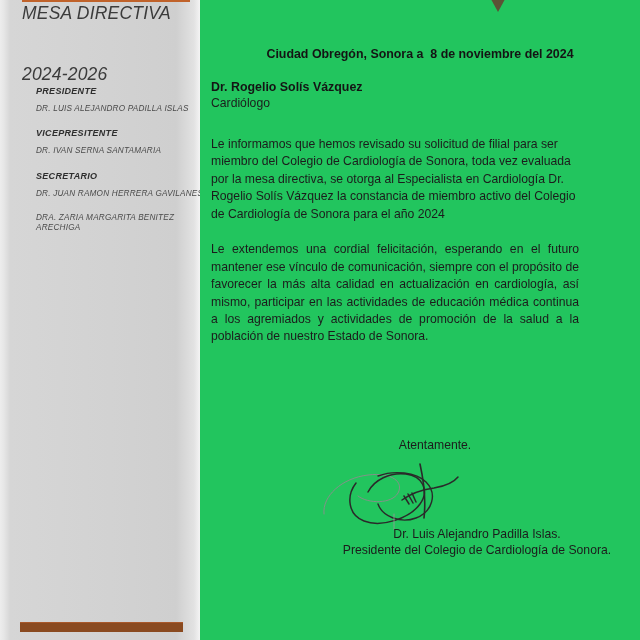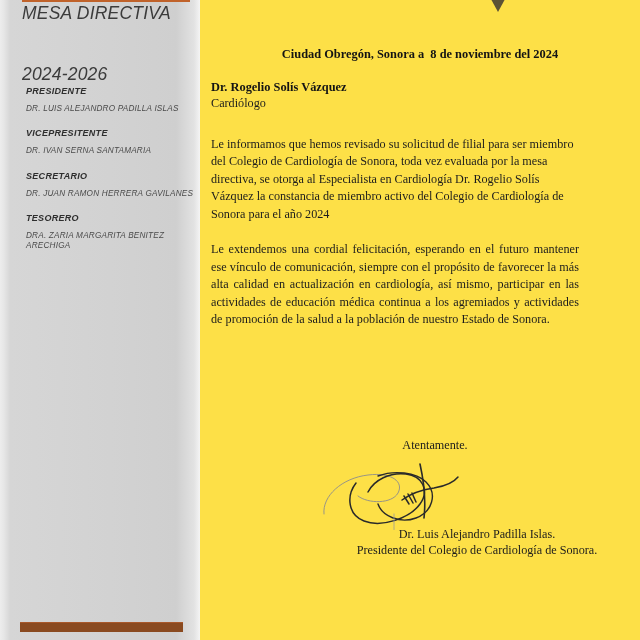--- a/index.html
+++ b/index.html
@@ -62,21 +62,21 @@
     font-size: 17.5px;
     color: #3b3b3b;
     letter-spacing: 0.2px;
     white-space: nowrap;
   }
   #side-title-line1 { top: 3px; }
   #side-title-line2 { top: 32px; margin-top: 32px; }
 
   #officers {
     position: absolute;
-    left: 26px;
+    left: 36px;
     top: 86px;
     width: 172px;
   }
   .officer-role {
     font-style: italic;
     font-weight: bold;
     font-size: 9px;
     color: #2e2e2e;
     letter-spacing: 0.3px;
     margin: 0 0 5px 0;
@@ -91,22 +91,21 @@
   }
   .officer-block:last-child .officer-name { margin-bottom: 0; }
 
   
   #letter {
     position: absolute;
     left: 200px;
     top: 0;
     width: 440px;
     height: 640px;
-    background: #fde047;
-    font-family: Liberation Serif, serif;
+    background: #22c55e;
   }
 
   #logo-tip {
     position: absolute;
     left: 286px;
     top: -10px;
     width: 0;
     height: 0;
     border-left: 12px solid transparent;
     border-right: 12px solid transparent;
@@ -218,21 +217,20 @@
         <div class="officer-role">VICEPRESITENTE</div>
         <div class="officer-name">DR. IVAN SERNA SANTAMARIA</div>
       </div>
 
       <div class="officer-block">
         <div class="officer-role">SECRETARIO</div>
         <div class="officer-name">DR. JUAN RAMON HERRERA GAVILANES</div>
       </div>
 
       <div class="officer-block">
-        <div class="officer-role">TESORERO</div>
         <div class="officer-name">DRA. ZARIA MARGARITA BENITEZ ARECHIGA</div>
       </div>
 
     </div>
 
     <div id="sidebar-bottom-rule"></div>
   </aside>
 
   <main id="letter">
 

